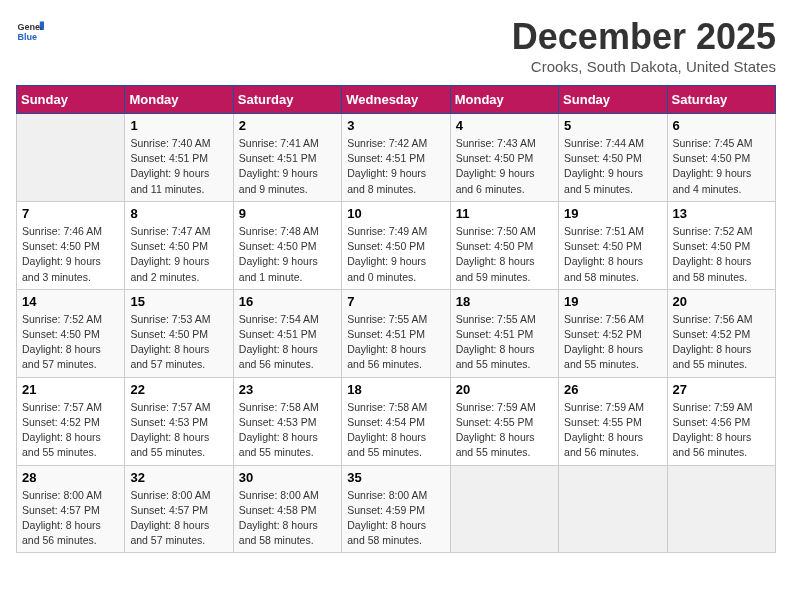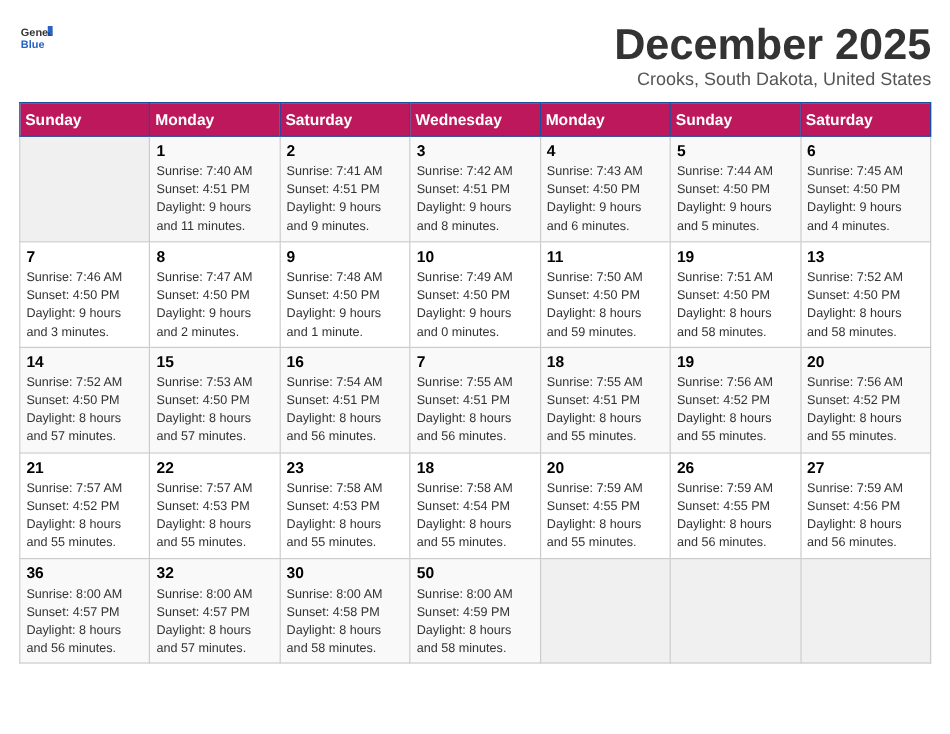--- a/index.html
+++ b/index.html
@@ -224,33 +224,33 @@
           <span class="day-num">26</span>
           <div class="day-info">Sunrise: 7:59 AM<br>Sunset: 4:55 PM<br>Daylight: 8 hours<br>and 56 minutes.</div>
         </td>
         <td>
           <span class="day-num">27</span>
           <div class="day-info">Sunrise: 7:59 AM<br>Sunset: 4:56 PM<br>Daylight: 8 hours<br>and 56 minutes.</div>
         </td>
       </tr>
       <tr>
         <td>
-          <span class="day-num">36</span>
+          <span class="day-num">28</span>
           <div class="day-info">Sunrise: 8:00 AM<br>Sunset: 4:57 PM<br>Daylight: 8 hours<br>and 56 minutes.</div>
         </td>
         <td>
           <span class="day-num">32</span>
           <div class="day-info">Sunrise: 8:00 AM<br>Sunset: 4:57 PM<br>Daylight: 8 hours<br>and 57 minutes.</div>
         </td>
         <td>
           <span class="day-num">30</span>
           <div class="day-info">Sunrise: 8:00 AM<br>Sunset: 4:58 PM<br>Daylight: 8 hours<br>and 58 minutes.</div>
         </td>
         <td>
-          <span class="day-num">50</span>
+          <span class="day-num">35</span>
           <div class="day-info">Sunrise: 8:00 AM<br>Sunset: 4:59 PM<br>Daylight: 8 hours<br>and 58 minutes.</div>
         </td>
         <td class="empty-cell"></td>
         <td class="empty-cell"></td>
         <td class="empty-cell"></td>
       </tr>
     </tbody>
 </table>
 
 </body></html>

